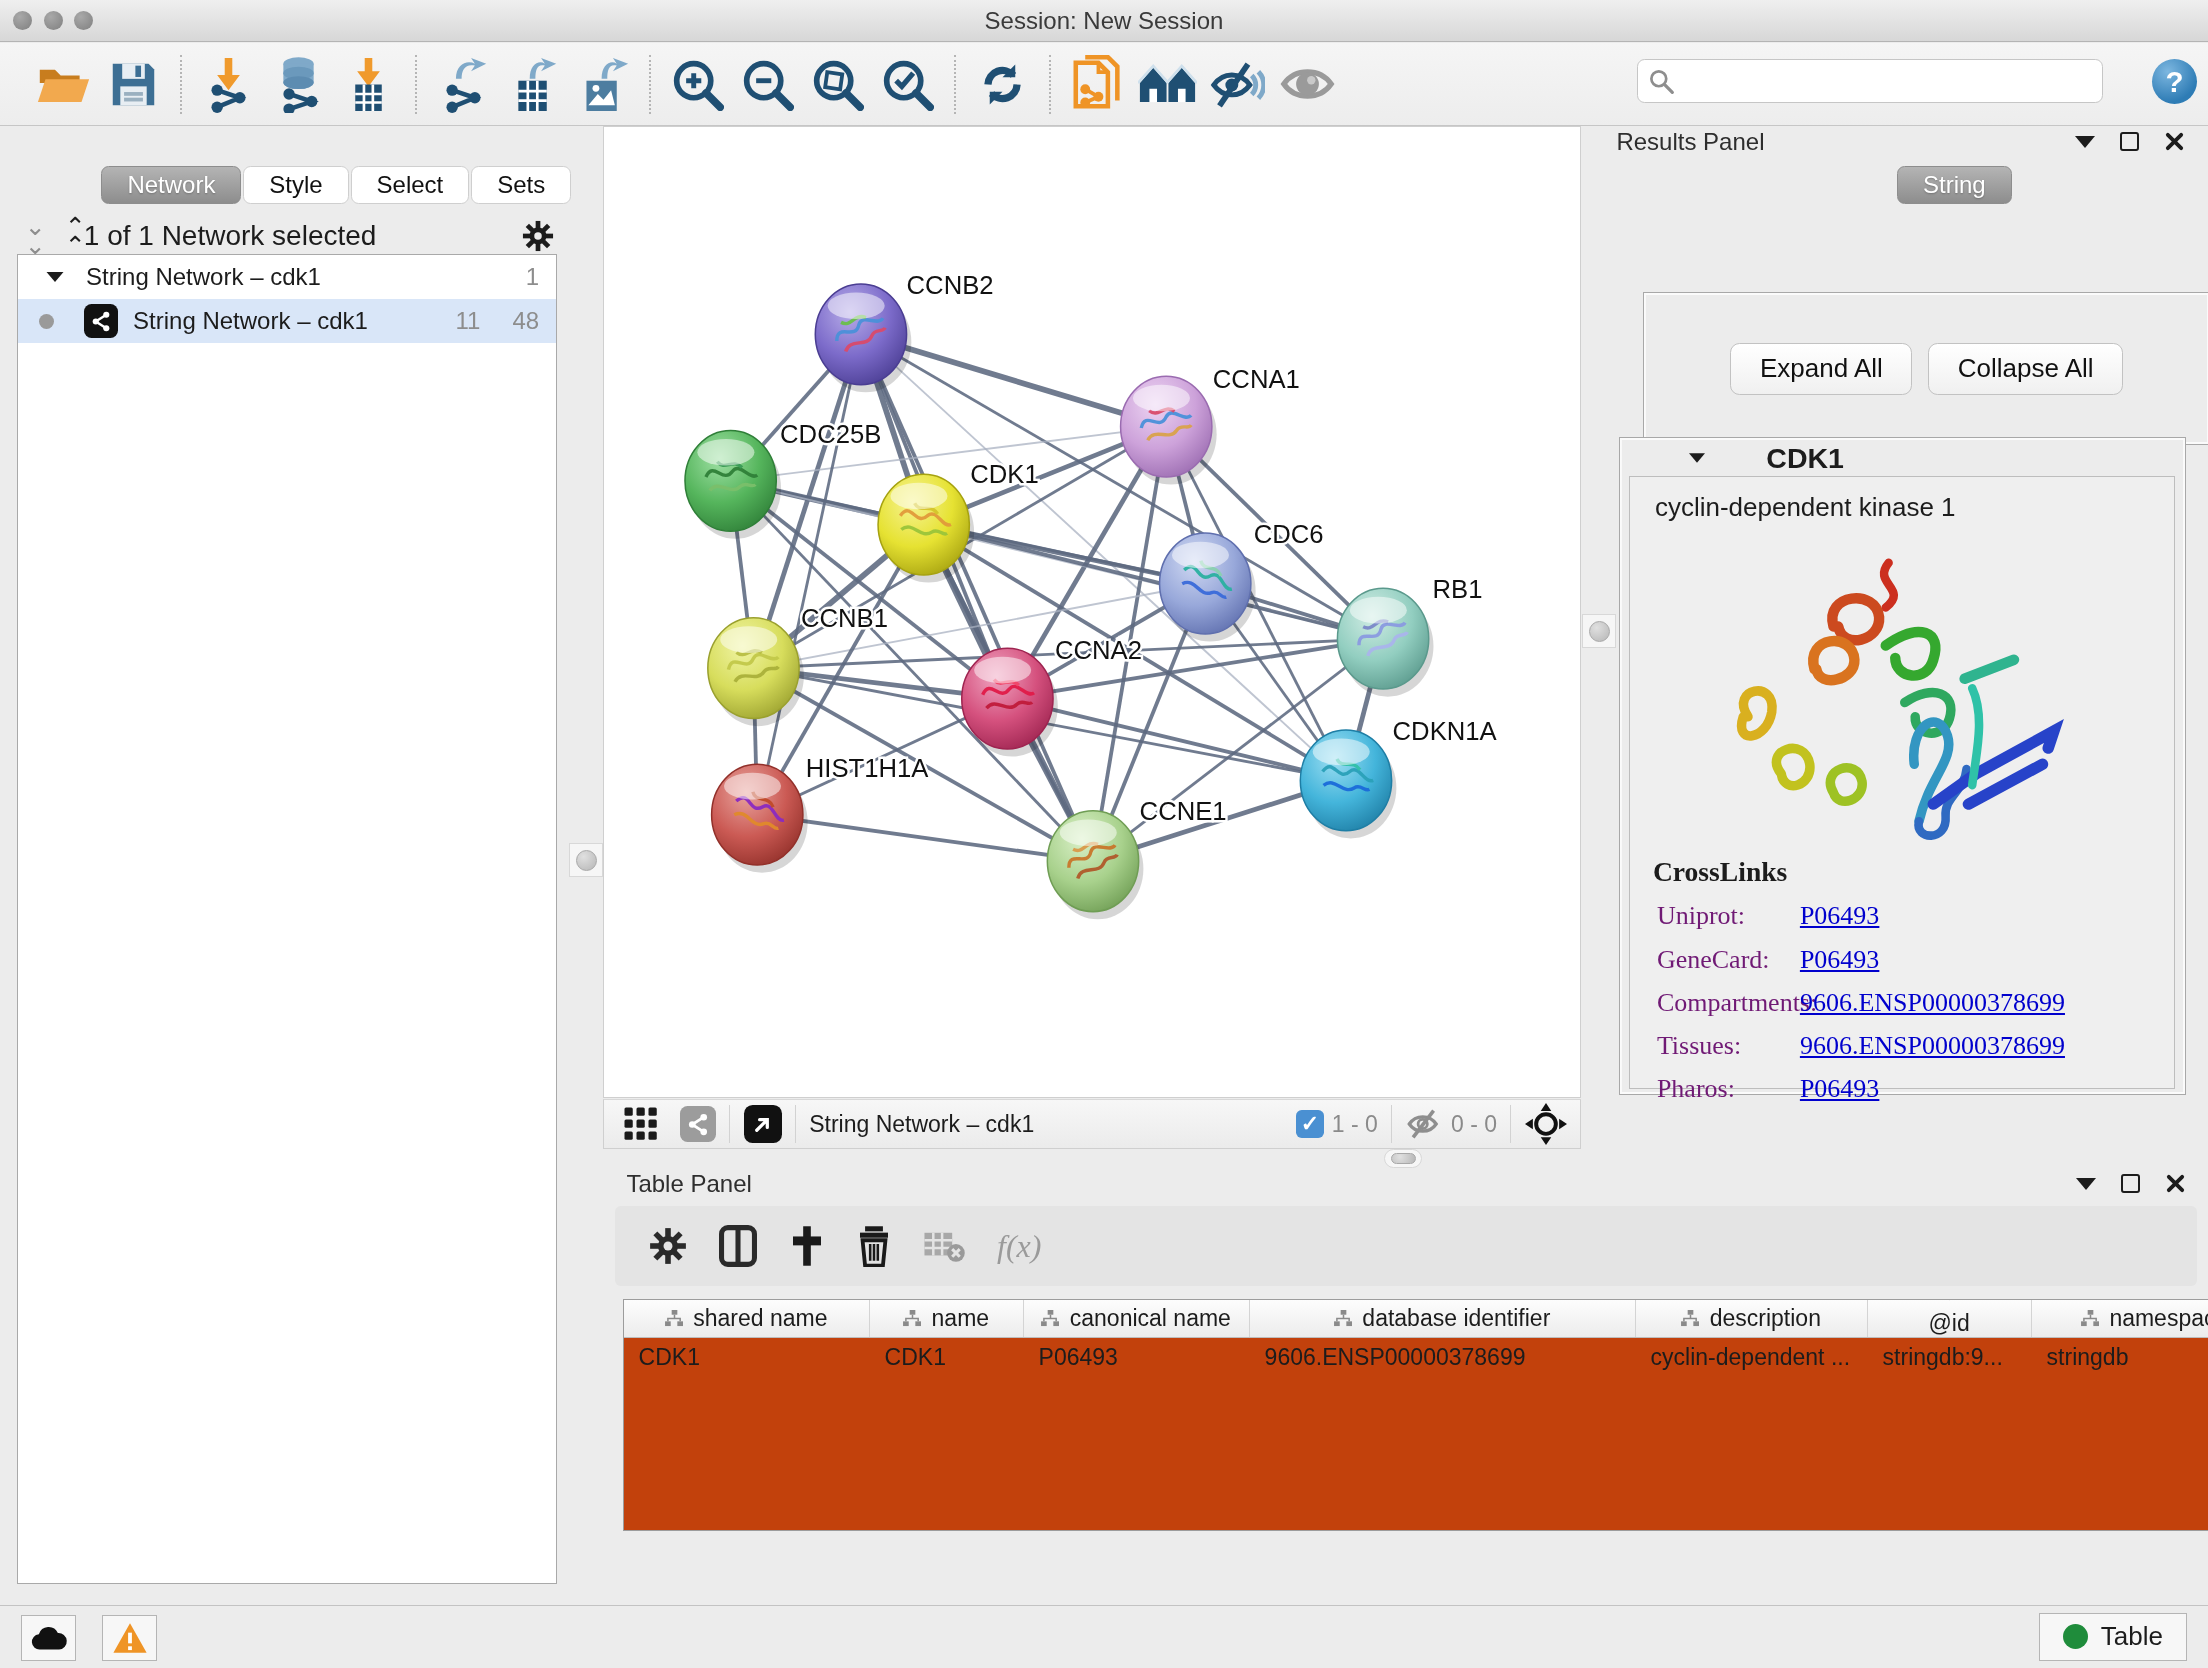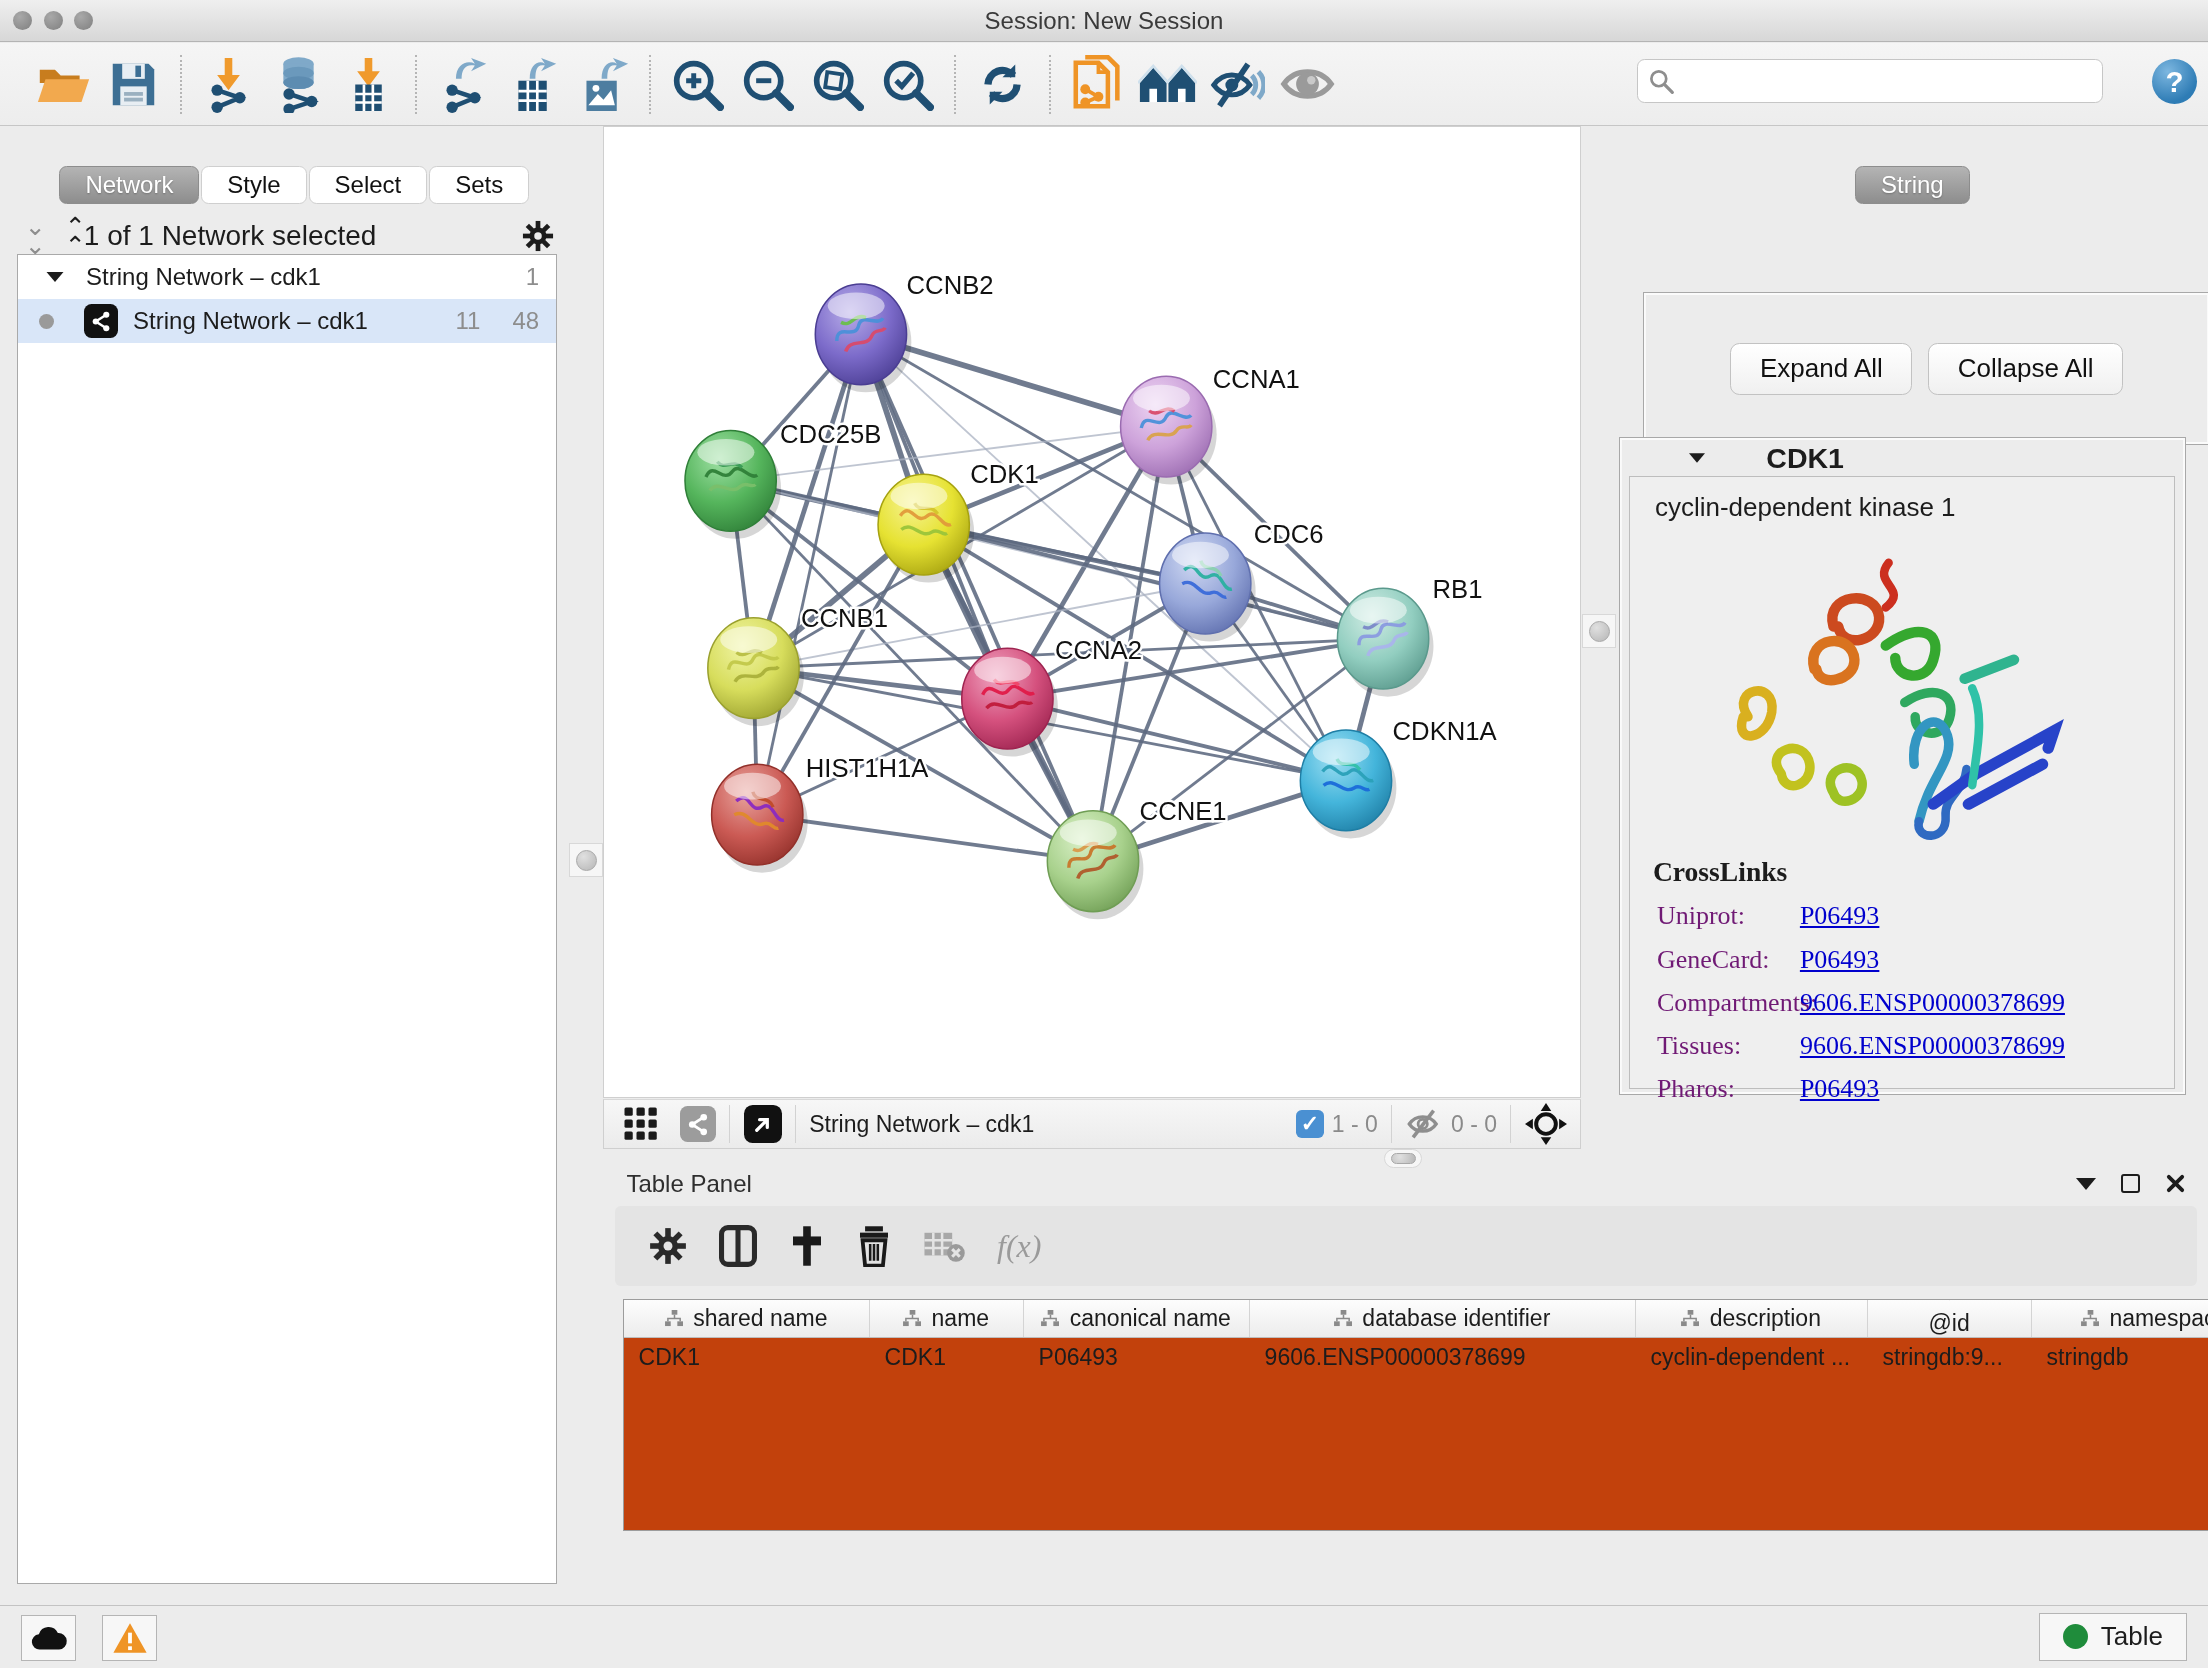--- a/index.html
+++ b/index.html
@@ -32,21 +32,21 @@
   .panel-title { font-size:24px; color:#2e2e2e; }
   .pctl { display:flex; align-items:center; gap:25px; }
   .tri-down { width:0; height:0; border-left:10.5px solid transparent; border-right:10.5px solid transparent; border-top:12.4px solid #1c1c1c; }
   .sq { width:19px; height:19px; border:2.9px solid #1c1c1c; border-radius:2.9px; }
 
   
   .tabrow { display:flex; gap:1.9px; }
   .tab { height:38px; padding:0 25px; font-size:24px; line-height:36px; background:#fff;
     border:1px solid #cfcfcf; border-radius:7.6px; color:#111; }
   .tab.sel { background:linear-gradient(#b4b4b4,#8d8d8d); color:#fff; border-color:#8d8d8d;
-    text-shadow:0 1px 1.9px rgba(0,0,0,.25); }
+    text-shadow:0 1px 1.9px rgba(0,0,0,.25);margin-left:42px; }
 
   
   #control-panel { left:11.4px; top:126px; width:552px; height:1465px; }
   #net-listbox { position:absolute; left:5.7px; top:128px; width:540px; height:1330px;
     background:#fff; border:1.9px solid #a9a9a9; }
   .tree-row { height:44px; display:flex; align-items:center; font-size:24px; }
   .tree-row .num { color:#8d8d8d; }
   .row-sel { background:#d9e6f8; }
   .share-badge { width:34px; height:34px; border-radius:7.6px; background:#111;
     display:flex; align-items:center; justify-content:center; }
@@ -607,20 +607,30 @@
     <div class="knob"></div>
   </div>
 <div class="split-handle" style="left:1582px;top:614px;">
     <div class="knob"></div>
   </div>
 <div class="split-handle" style="left:1384px;top:1149px;width:38px;height:19px;border-radius:9.5px;">
     <div class="knob" style="width:25px;height:11.4px;border-radius:7.6px;"></div>
   </div>
 
 <div id="results-panel" class="abs">
+  <div style="position:absolute;left:11.4px;top:1.9px;display:flex;align-items:center;width:569px;">
+    <span class="panel-title">Results Panel</span>
+    <div class="pctl" style="margin-left:auto;">
+      <div class="tri-down"></div>
+      <div class="sq"></div>
+      <svg width="21" height="21" viewBox="0 0 22 22">
+        <path d="M4 4 L18 18 M18 4 L4 18" stroke="#1c1c1c" stroke-width="4" stroke-linecap="round"></path>
+      </svg>
+    </div>
+  </div>
   <div class="tabrow" style="position:absolute;left:250px;top:40px;">
     <div class="tab sel">String</div>
   </div>
 
   <div class="rbox" style="top:166px;height:153px;display:flex;align-items:center;justify-content:center;gap:16px;margin-left:24px;">
     <button class="btn">Expand All</button>
     <button class="btn">Collapse All</button>
   </div>
 
   <div class="rbox" style="top:311px;height:658px;">

